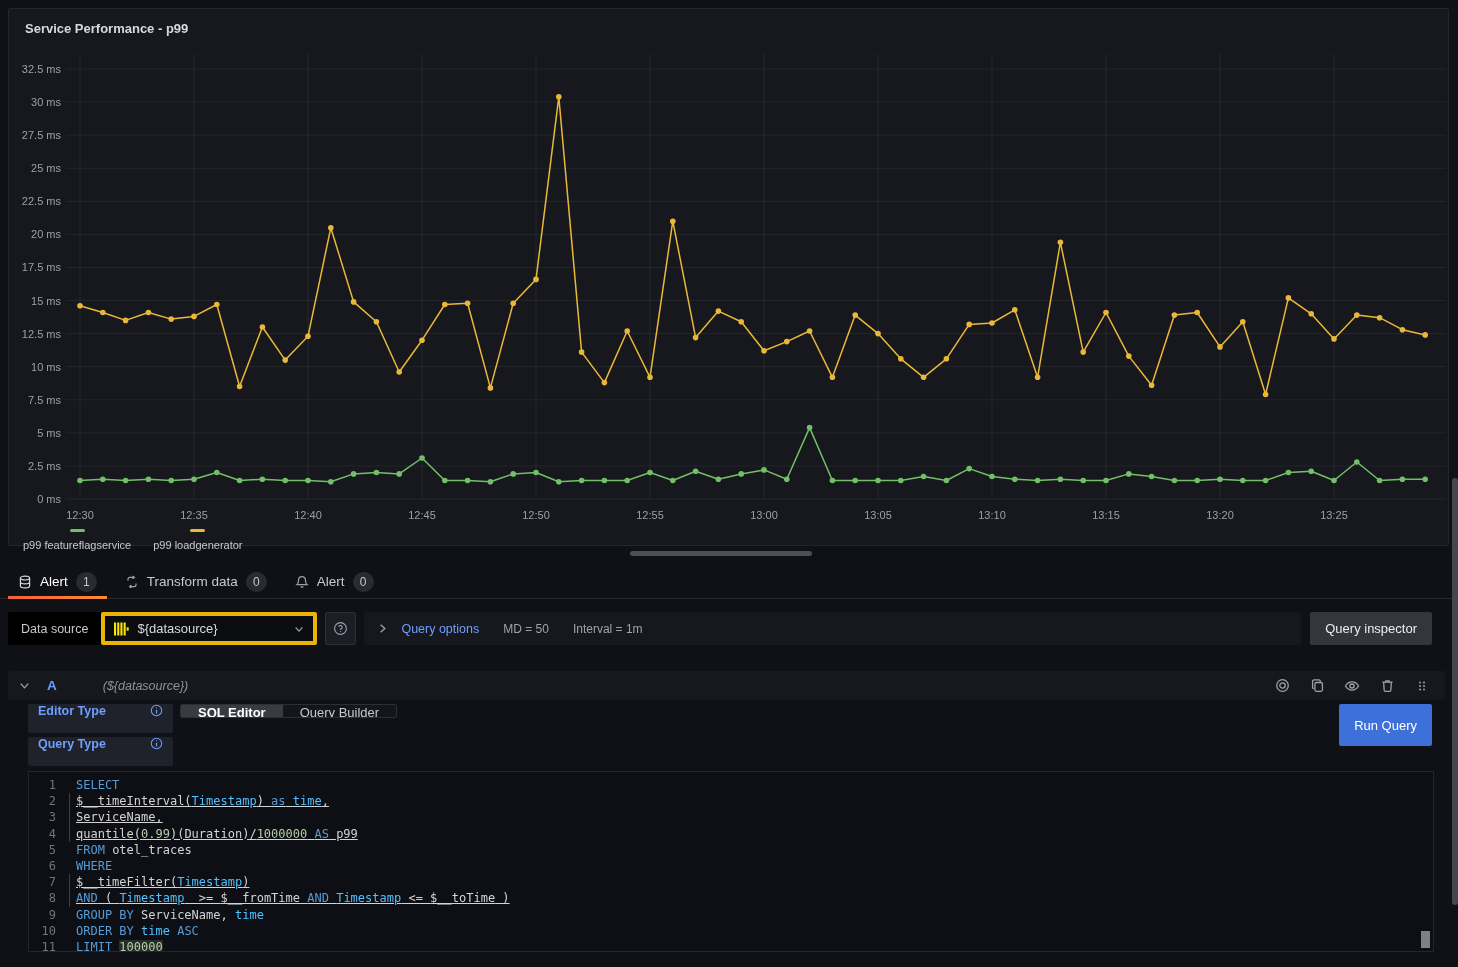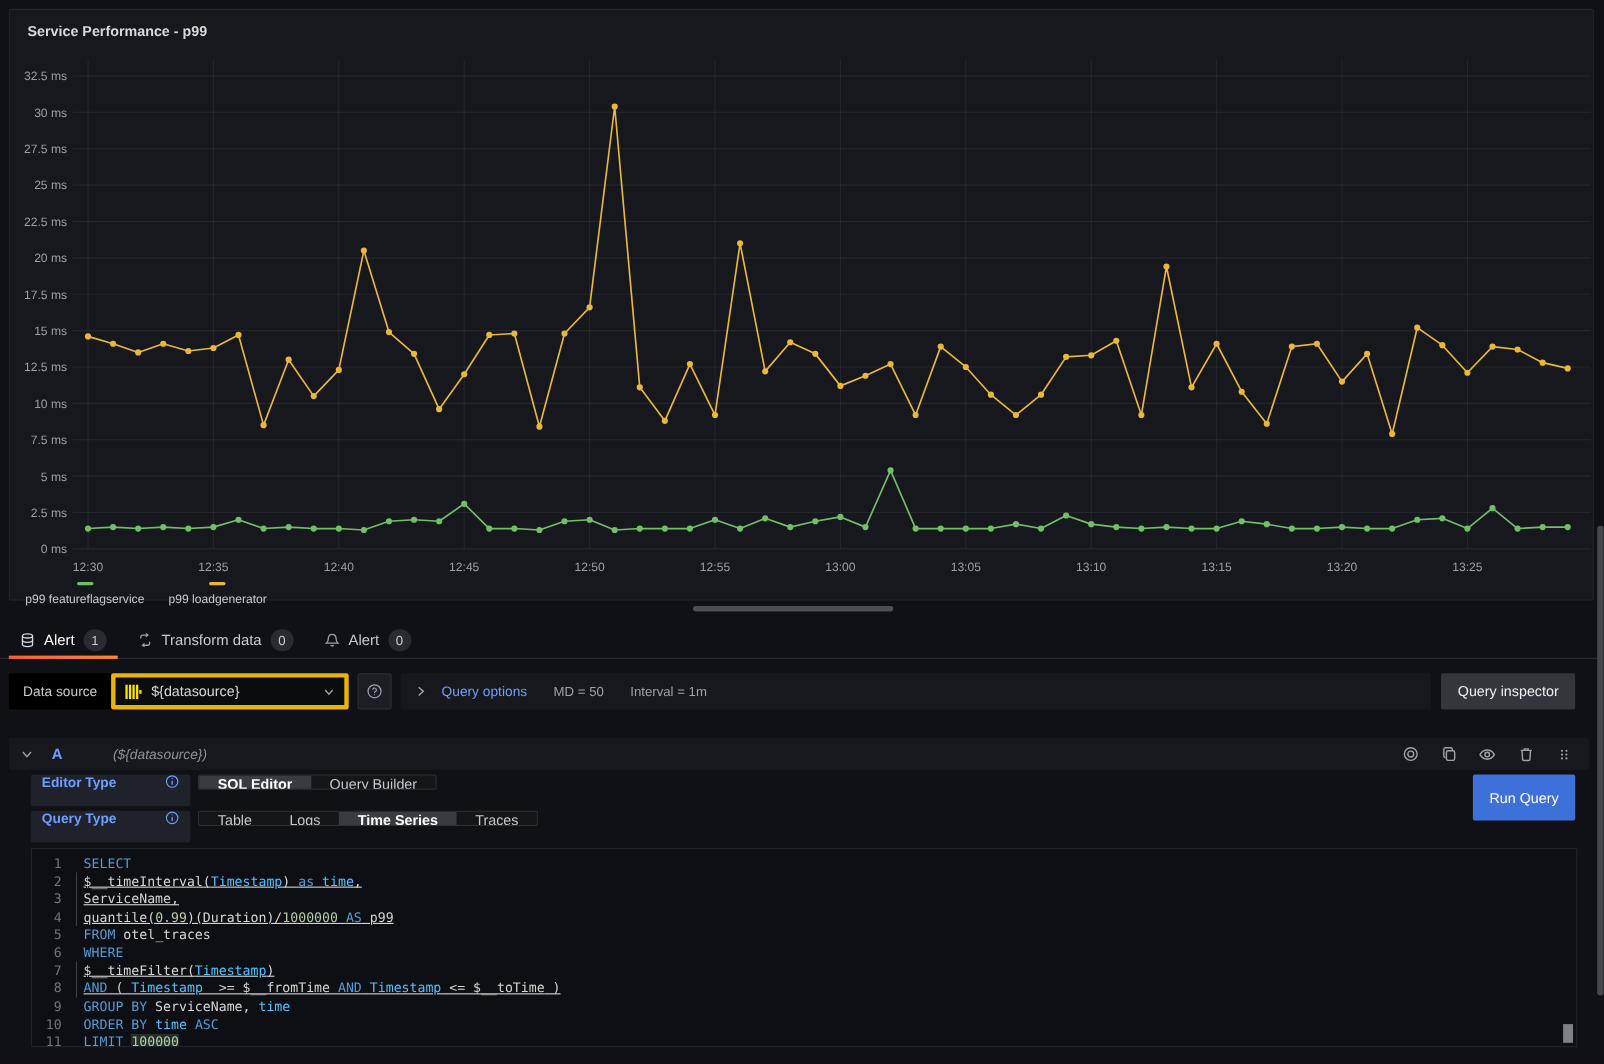--- a/index.html
+++ b/index.html
@@ -417,26 +417,20 @@
   <div class="row-label" style="top:737px;">
     <span>Query Type</span>
     <span class="iico">
       <svg width="13" height="13" viewBox="0 0 14 14" fill="none" stroke="currentColor" stroke-width="1.1">
         <circle cx="7" cy="7" r="5.6"></circle>
         <path d="M7 6.2v4" stroke-width="1.3"></path>
         <circle cx="7" cy="4" r="0.6" fill="currentColor" stroke="none"></circle>
       </svg>
     </span>
   </div>
-  <div class="seg-group" style="top:737px;">
-    <div class="seg">Table</div>
-    <div class="seg">Logs</div>
-    <div class="seg active">Time Series</div>
-    <div class="seg">Traces</div>
-  </div>
 
   <div class="code">
     <div id="code-lines">
         <div class="code-row"><span class="ln">1</span><span class="lc"><span class="tk kw">SELECT</span></span></div>
         <div class="code-row"><span class="ln">2</span><span class="lc ind"><span class="tk pl">$__timeInterval(</span><span class="tk ty">Timestamp</span><span class="tk pl">) </span><span class="tk kw">as</span><span class="tk pl"> </span><span class="tk ty">time</span><span class="tk pl">,</span></span></div>
         <div class="code-row"><span class="ln">3</span><span class="lc ind"><span class="tk pl">ServiceName,</span></span></div>
         <div class="code-row"><span class="ln">4</span><span class="lc ind"><span class="tk pl">quantile(</span><span class="tk num">0.99</span><span class="tk pl">)(Duration)/</span><span class="tk num">1000000</span><span class="tk pl"> </span><span class="tk kw">AS</span><span class="tk pl"> p99</span></span></div>
         <div class="code-row"><span class="ln">5</span><span class="lc"><span class="tk kw">FROM</span><span class="tk pl"> otel_traces</span></span></div>
         <div class="code-row"><span class="ln">6</span><span class="lc"><span class="tk kw">WHERE</span></span></div>
         <div class="code-row"><span class="ln">7</span><span class="lc ind"><span class="tk pl">$__timeFilter(</span><span class="tk ty">Timestamp</span><span class="tk pl">)</span></span></div>

